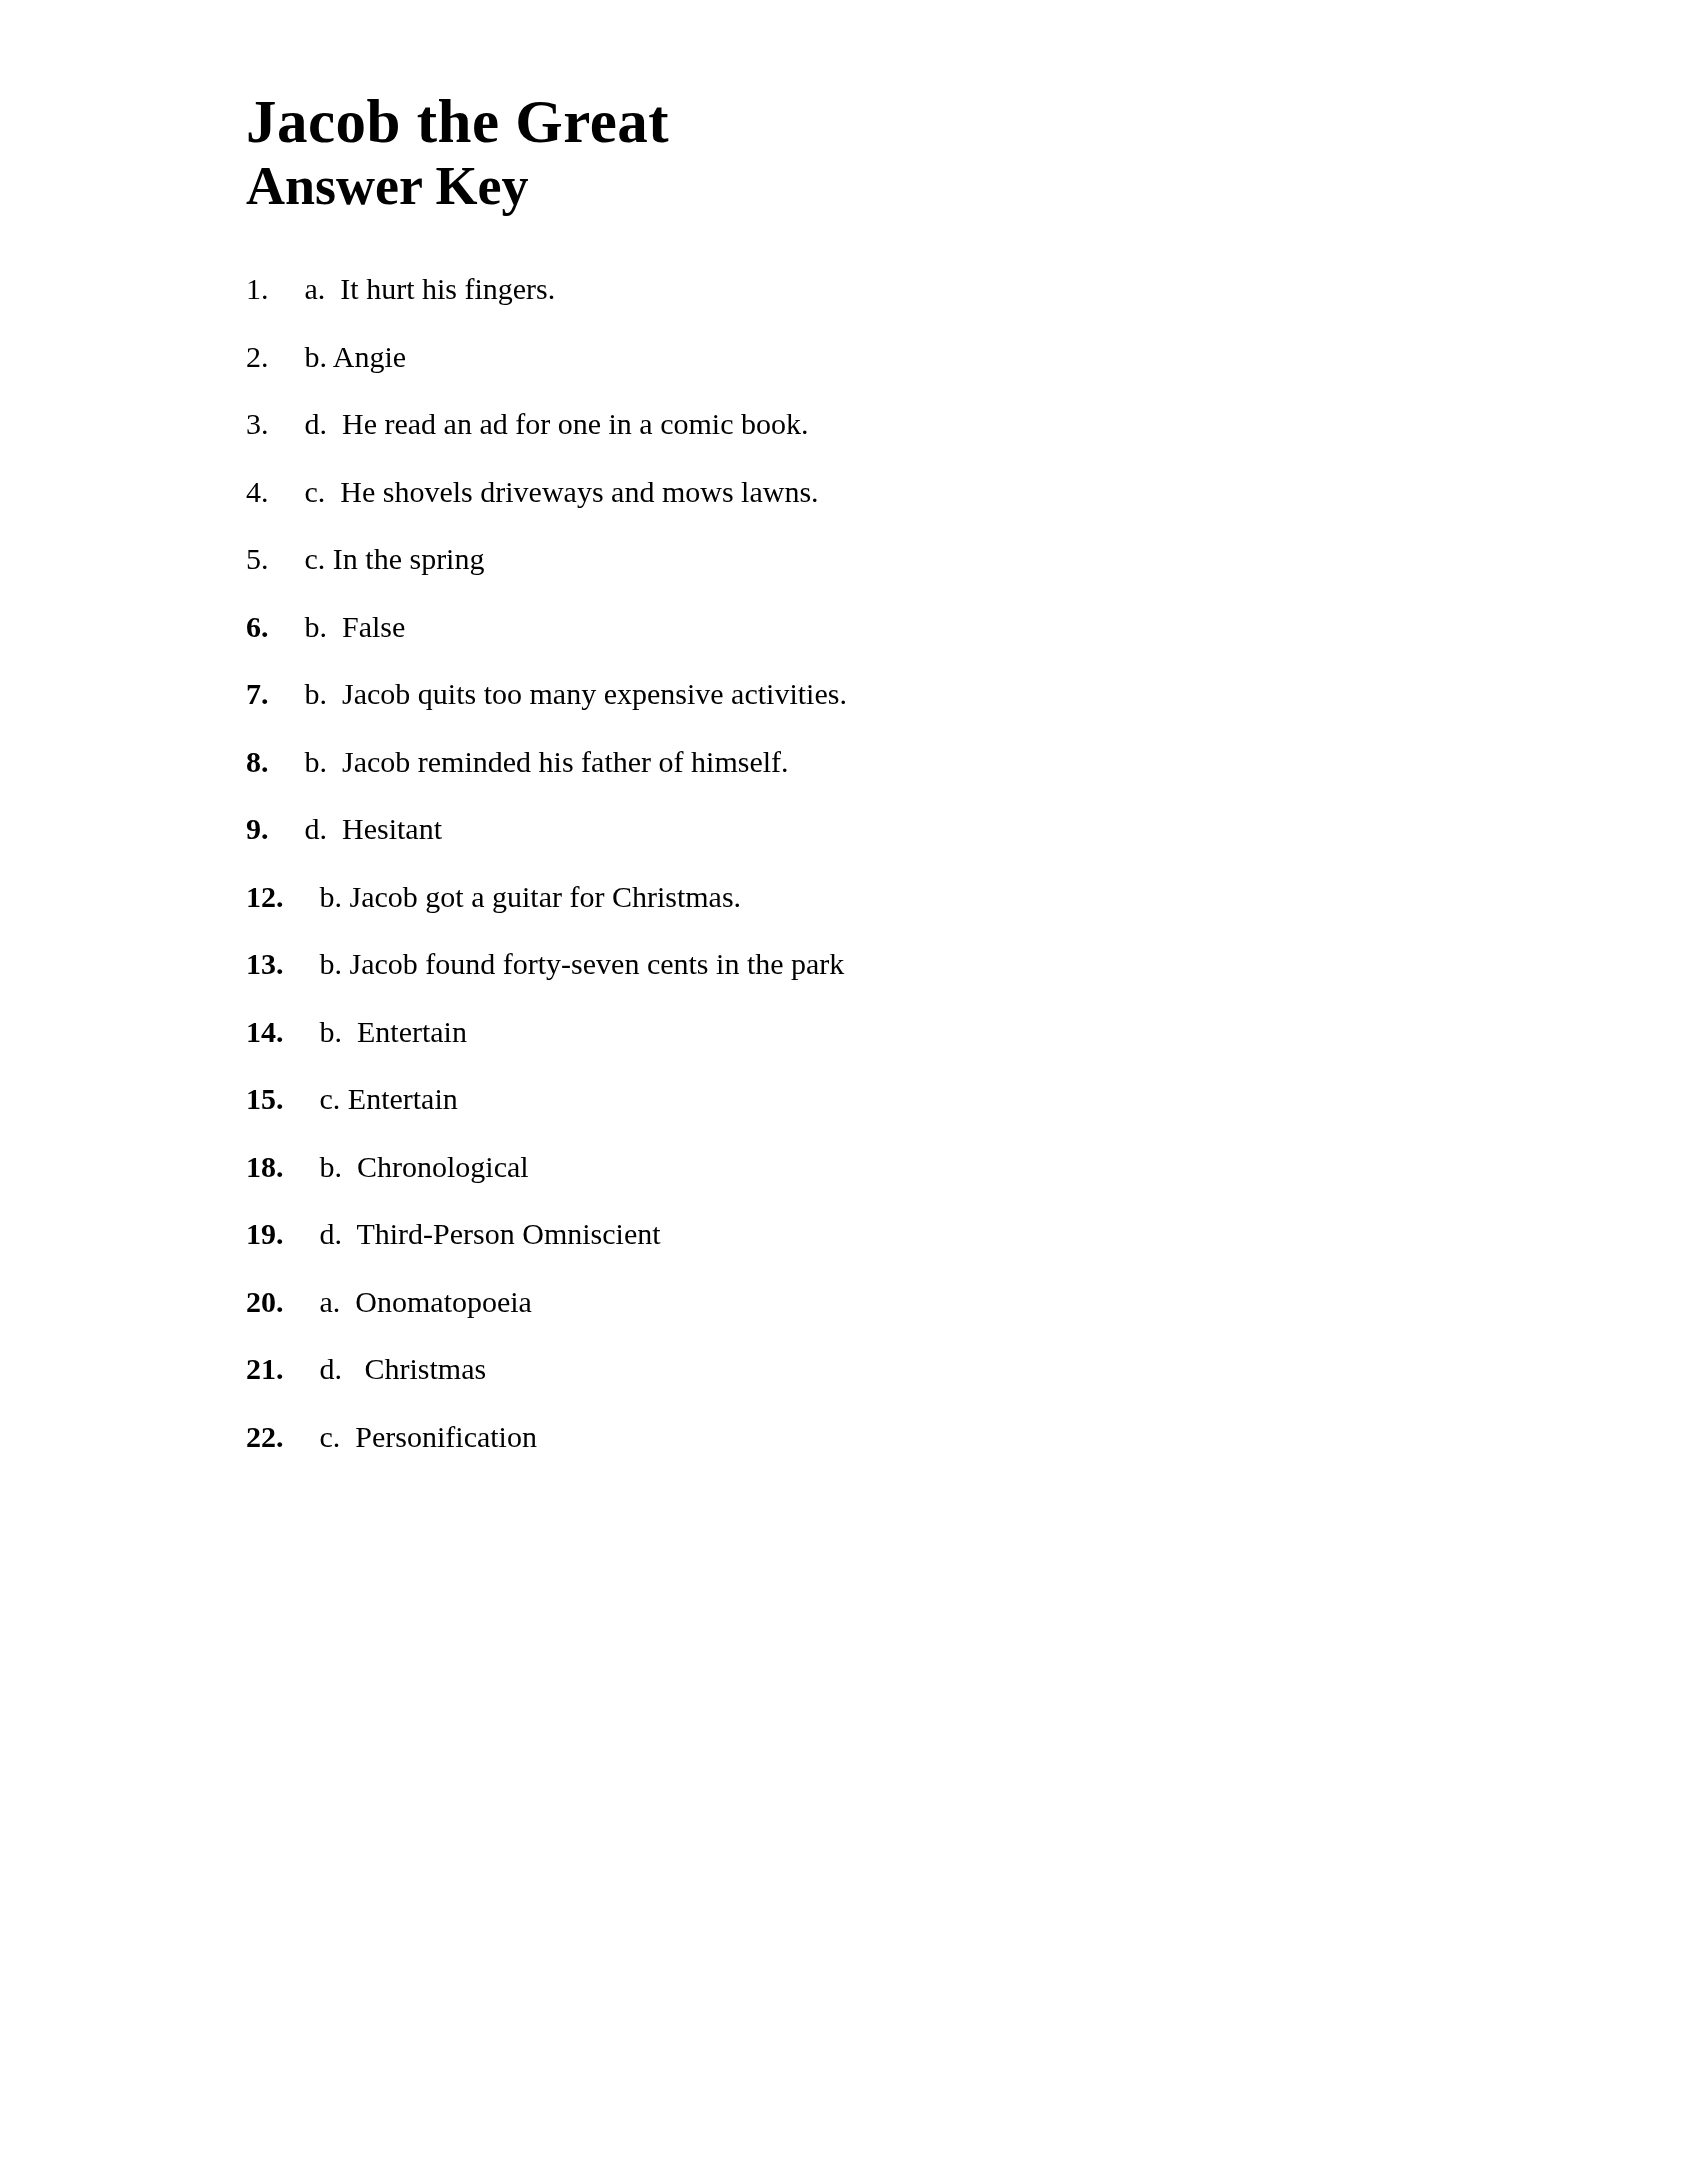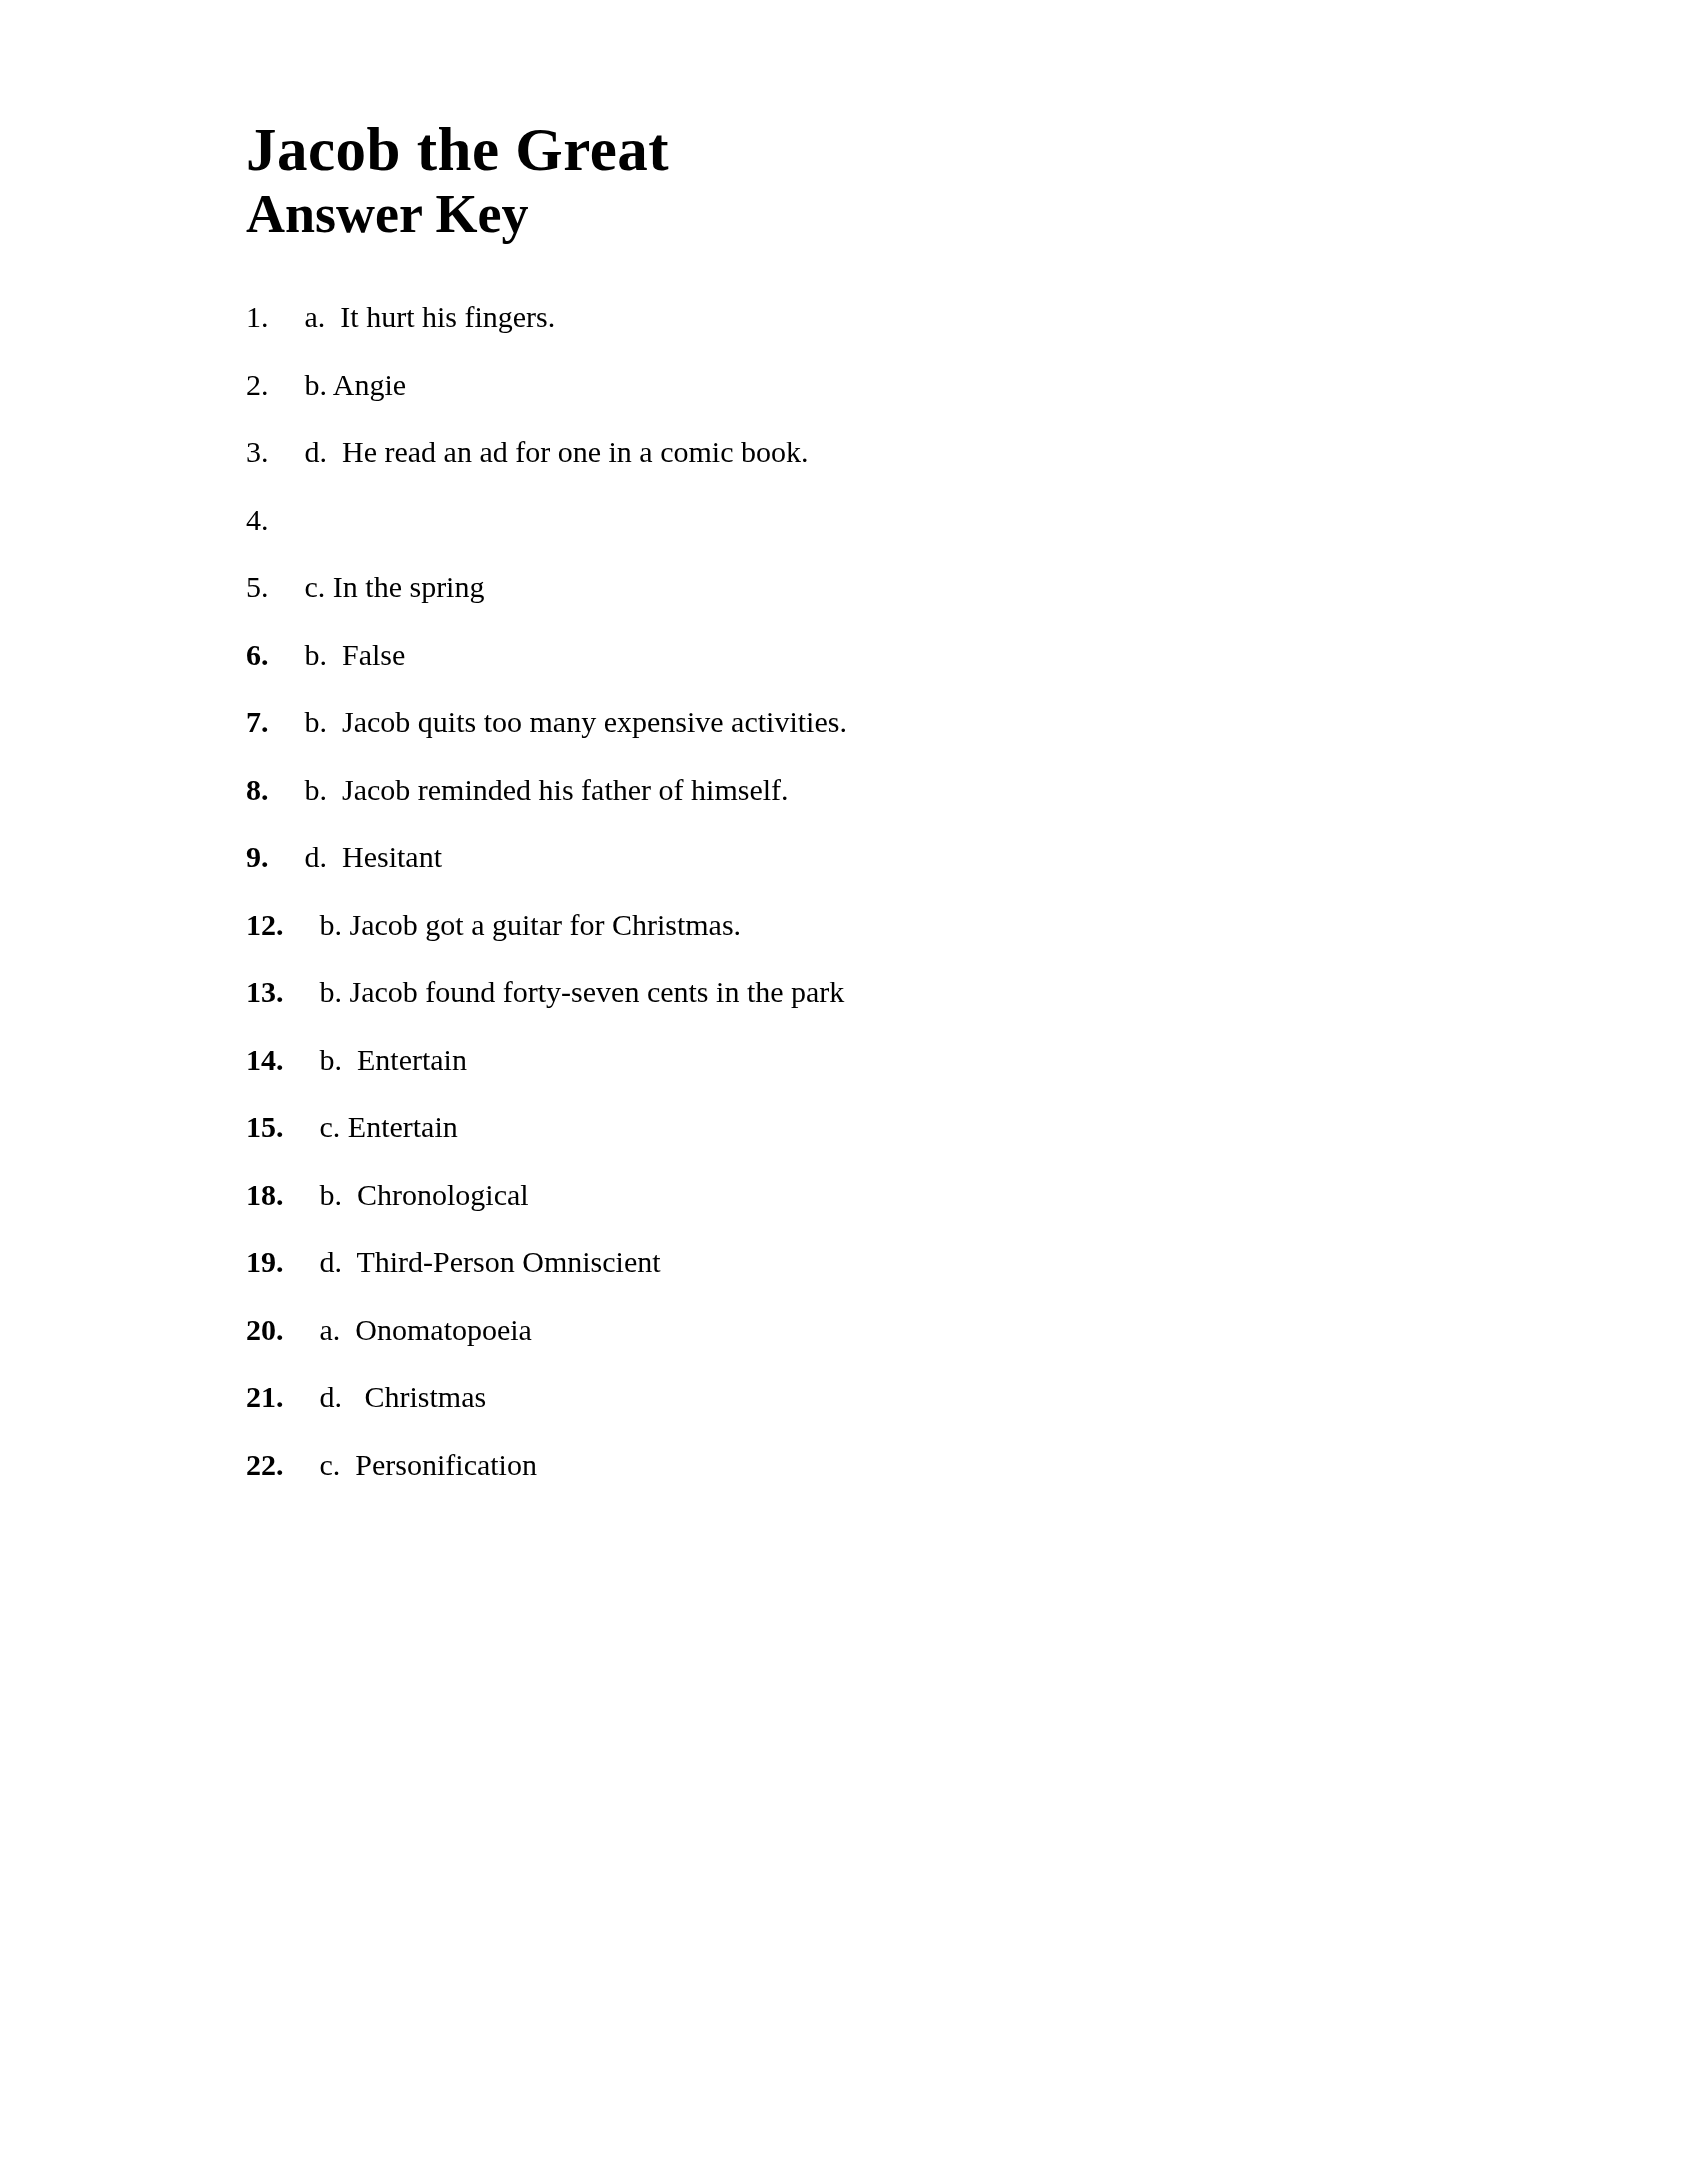--- a/index.html
+++ b/index.html
@@ -17,21 +17,21 @@
   }
   .page {
     position: absolute;
     top: 0;
     left: 0;
     width: 1683px;
     height: 2178px;
     background: #ffffff;
   }
   .content {
-    padding: 116px 139px 0 246px;
+    padding: 88px 139px 0 246px;
   }
   .title {
     font-size: 61px;
     font-weight: bold;
     margin: 0;
     line-height: 1.1;
     letter-spacing: 0.5px;
   }
   .subtitle {
     font-size: 54px;
@@ -84,20 +84,21 @@
     <span class="answer-text">b. Angie</span>
   </li>
 
   <li class="answer-item">
     <span class="answer-num">3.</span>
     <span class="answer-text">d.  He read an ad for one in a comic book.</span>
   </li>
 
   <li class="answer-item">
     <span class="answer-num">4.</span>
+    <span class="answer-text">c.  He shovels driveways and mows lawns.</span>
   </li>
 
   <li class="answer-item">
     <span class="answer-num">5.</span>
     <span class="answer-text">c. In the spring</span>
   </li>
 
   <li class="answer-item">
     <span class="answer-num bold">6.</span>
     <span class="answer-text">b.  False</span>

